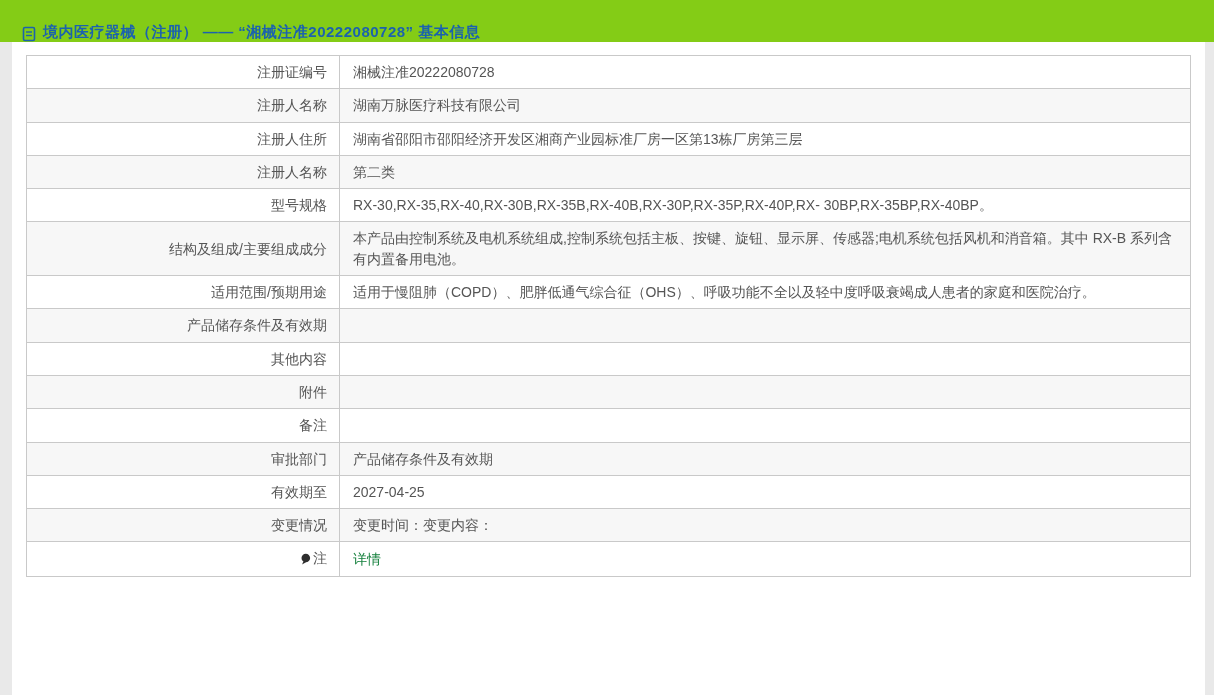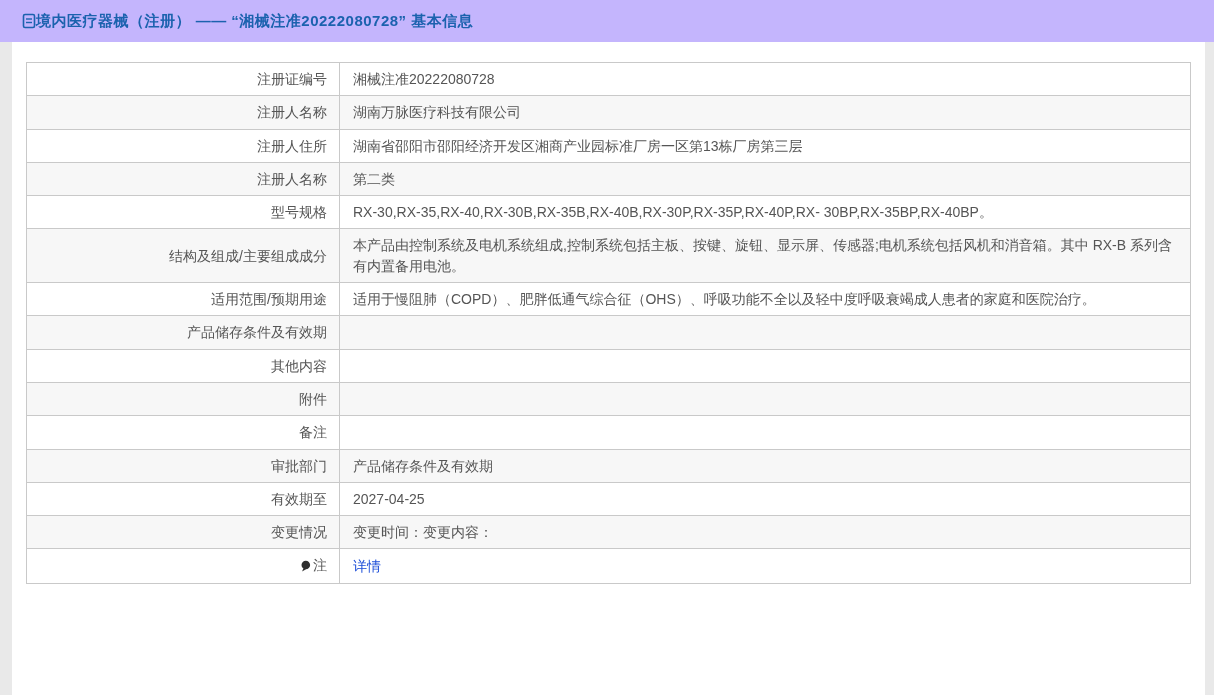--- a/index.html
+++ b/index.html
@@ -5,37 +5,38 @@
   * { margin: 0; padding: 0; box-sizing: border-box; }
   html, body { width: 1214px; height: 695px; overflow: hidden; }
   body {
     background: #e9e9e9;
     font-family: "Liberation Sans", "DejaVu Sans", sans-serif;
     color: #555;
   }
   .page-header {
     height: 42px;
     display: flex;
-    align-items: center;
+    align-items: flex-end;
     padding-left: 22px;
-    background: #c4b5fd;
+    gap: 7px;
+    background: #84cc16;
   }
   .page-title {
     color: #1b62ae;
     font-size: 15px;
     font-weight: bold;
     letter-spacing: 0.5px;
   }
   .doc-icon { display: inline-flex; align-items: center; }
   .content-card {
     margin-left: 12px;
     width: 1193px;
     height: 653px;
     background: #ffffff;
-    padding: 20px 14px;
+    padding: 13px 14px;
   }
   table.info-table {
     width: 100%;
     border-collapse: collapse;
     table-layout: fixed;
     font-size: 14px;
   }
   .info-table td {
     border: 1px solid #c9c9c9;
     height: 33px;
@@ -45,21 +46,21 @@
     color: #555;
   }
   .info-table td.cell-label {
     width: 313px;
     text-align: right;
     padding-right: 12px;
   }
   .info-table tr:nth-child(even) td { background: #f7f7f7; }
   .info-table tr:nth-child(odd) td { background: #ffffff; }
   a.details-link {
-    color: #1d4ed8;
+    color: #15803d;
     text-decoration: none;
     cursor: pointer;
   }
   .note-label-wrap {
     display: inline-flex;
     align-items: center;
     gap: 2px;
   }
   .bulb-icon { display: inline-flex; align-items: center; position: relative; top: 1px; }
 </style>

